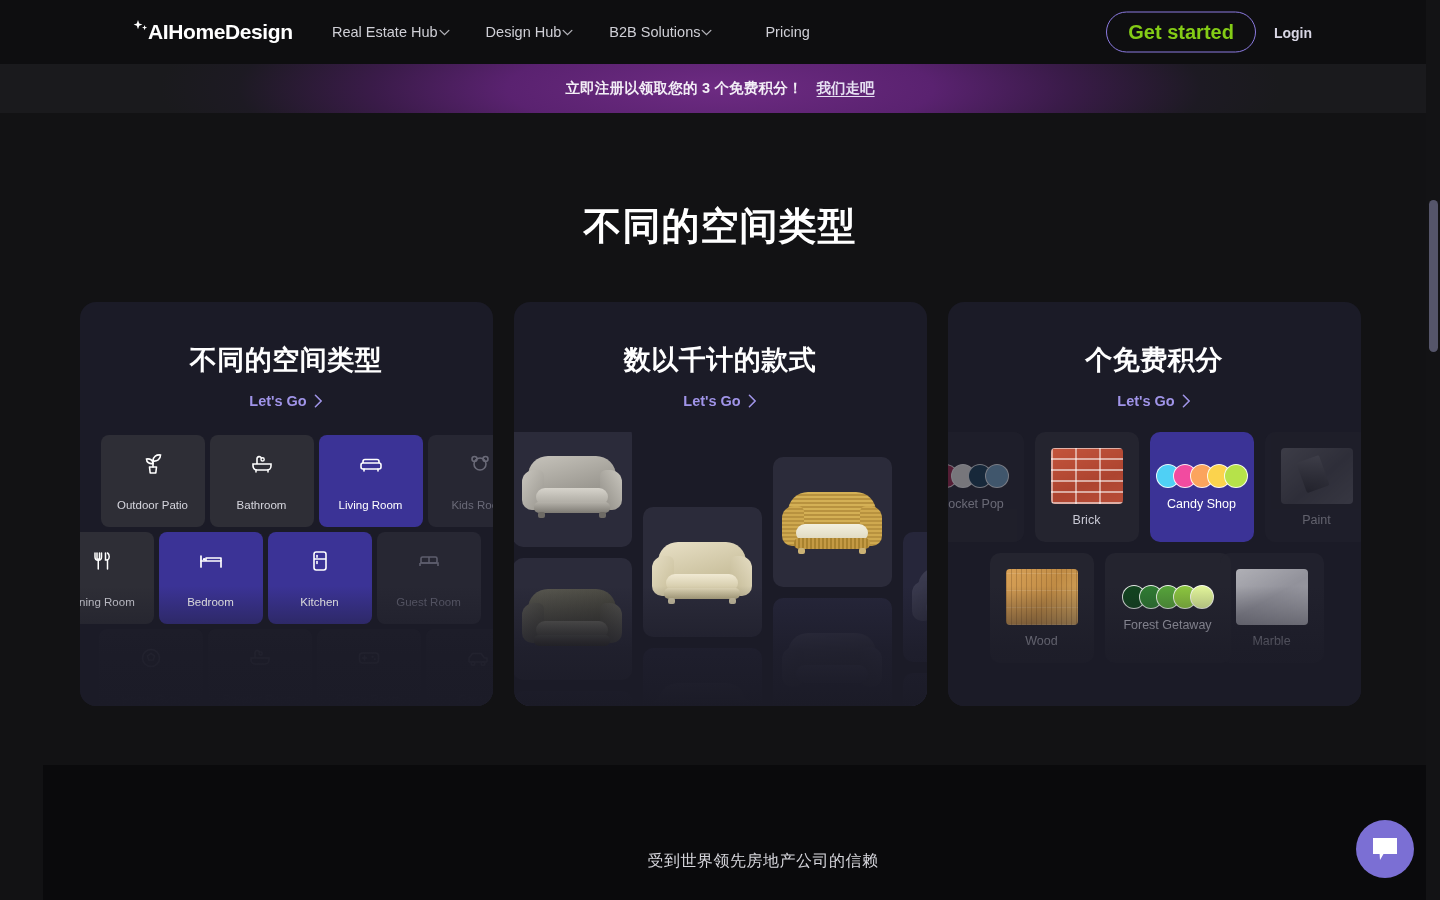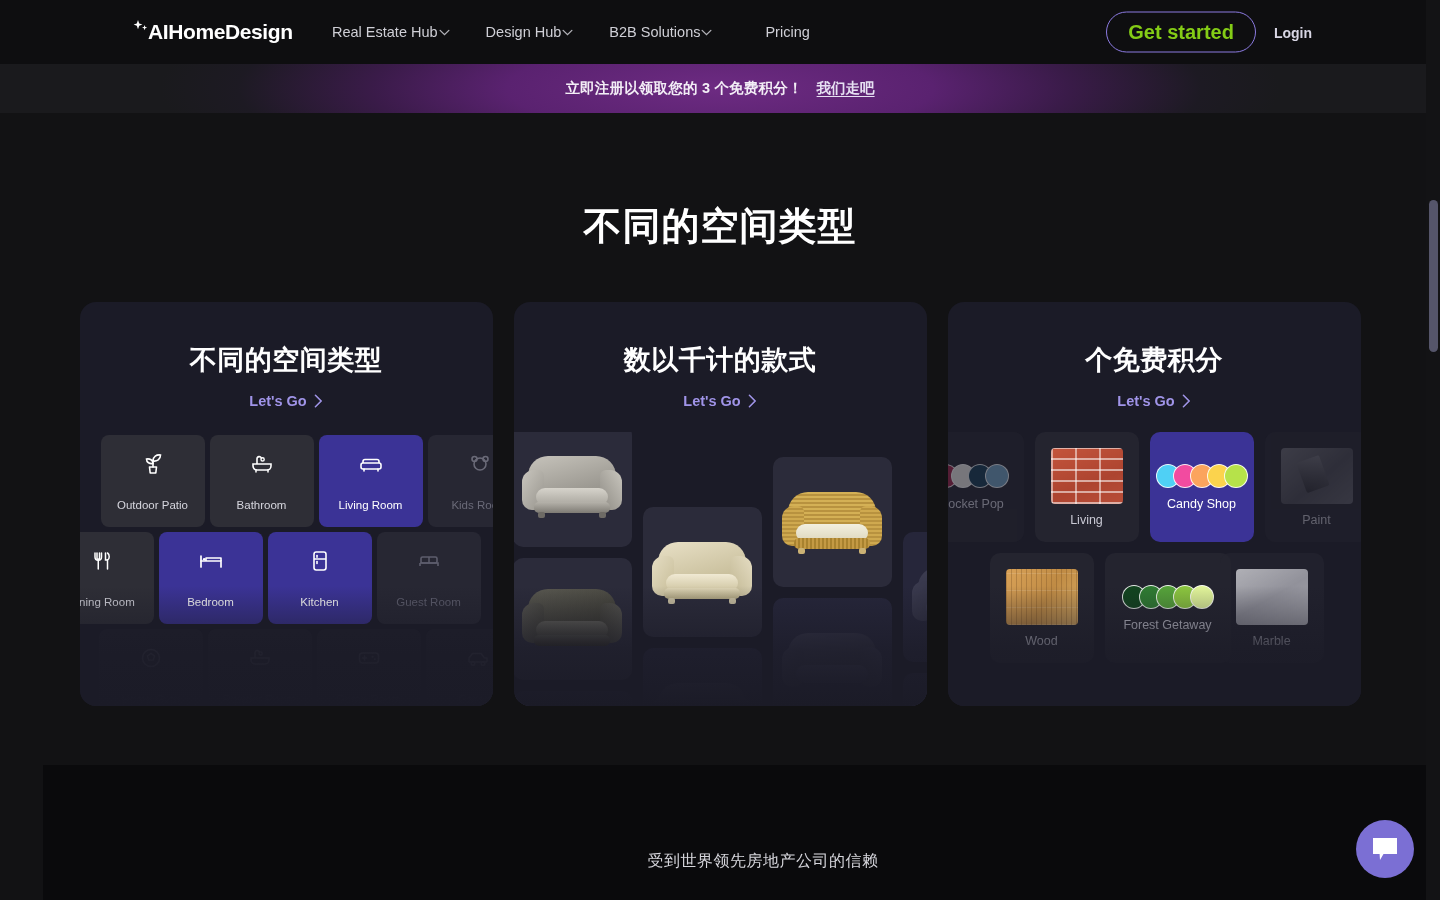--- a/index.html
+++ b/index.html
@@ -514,21 +514,21 @@
               <div class="swatches">
                 <span class="sw" style="background:#9c2348"></span>
                 <span class="sw" style="background:#e9e7e2"></span>
                 <span class="sw" style="background:#143a52"></span>
                 <span class="sw" style="background:#6f9fc0"></span>
               </div>
               <span class="mat-label">Rocket Pop</span>
             </div>
             <div class="mat-tile">
               <div class="tex tex-brick"></div>
-              <span class="mat-label">Living</span>
+              <span class="mat-label">Brick</span>
             </div>
             <div class="mat-tile active">
               <div class="swatches">
                 <span class="sw" style="background:#4fd0f5"></span>
                 <span class="sw" style="background:#f24ba0"></span>
                 <span class="sw" style="background:#fba45d"></span>
                 <span class="sw" style="background:#fbd34d"></span>
                 <span class="sw" style="background:#b6e24a"></span>
               </div>
               <span class="mat-label">Candy Shop</span>

